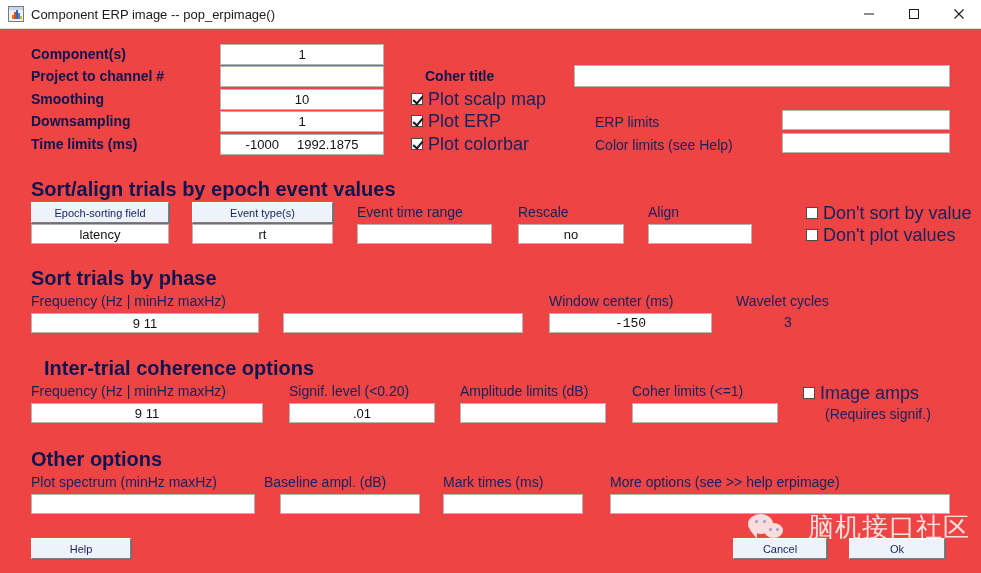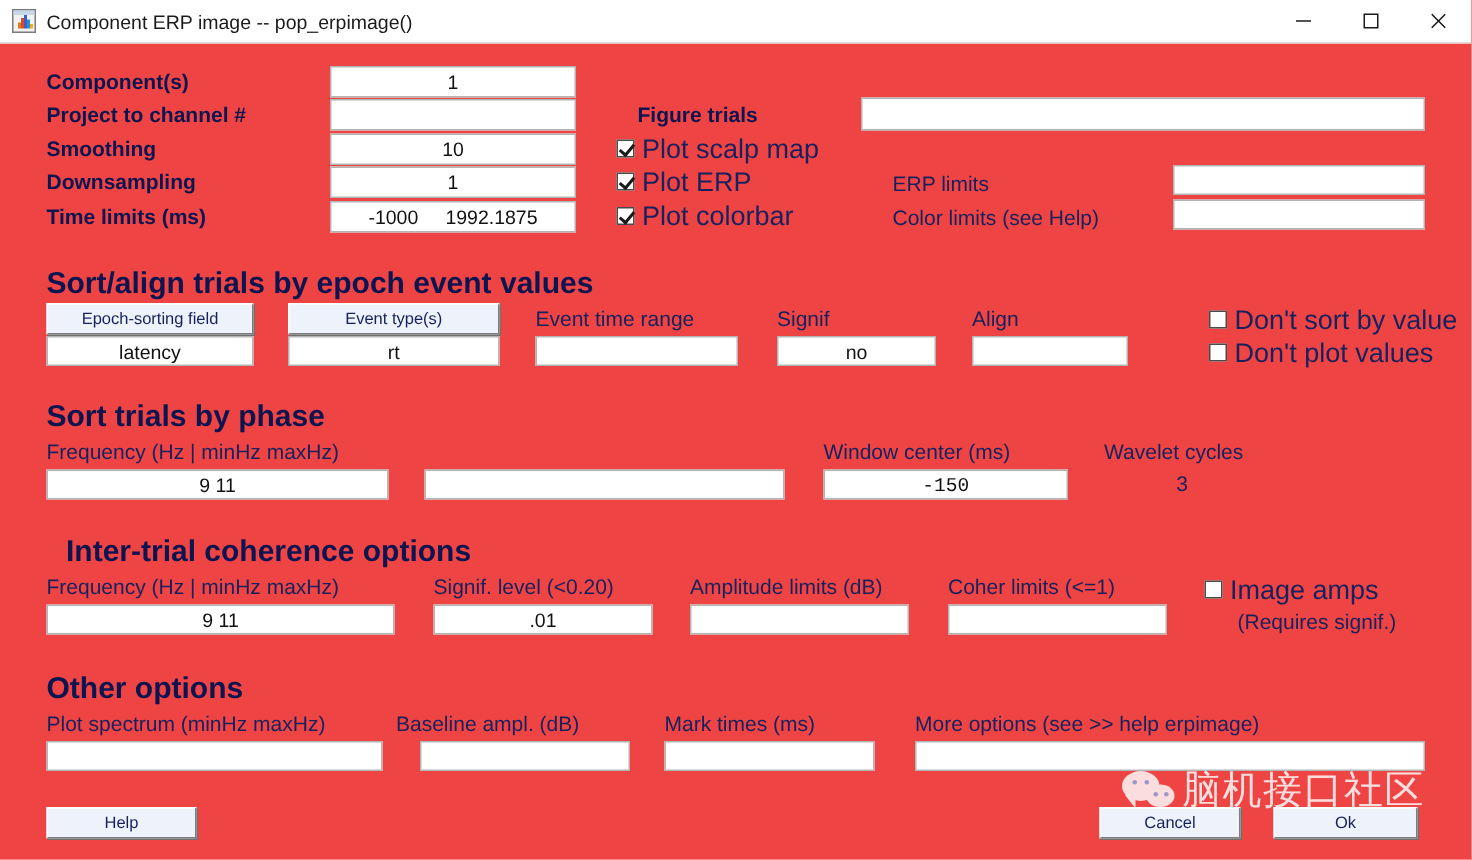--- a/index.html
+++ b/index.html
@@ -173,21 +173,21 @@
     white-space: nowrap;
   }
 
   
   .watermark {
     position: absolute;
     left: 748px;
     top: 512px;
     display: flex;
     align-items: center;
-    gap: 4px;
+    gap: 24px;
     opacity: 0.82;
     pointer-events: none;
   }
   .wm-text {
     font-family: "DejaVu Sans", sans-serif;
     font-size: 26px;
     color: #ffffff;
     letter-spacing: 1px;
     line-height: 30px;
     white-space: nowrap;
@@ -255,21 +255,21 @@
 
   <div class="abs lbl-bold" style="left:31px; top:90px;">Smoothing</div>
   <input class="abs field" style="left: 220px; top: 89px; width: 164px; height: 21px;" value="10">
 
   <div class="abs lbl-bold" style="left:31px; top:112px;">Downsampling</div>
   <input class="abs field" style="left: 220px; top: 111px; width: 164px; height: 21px;" value="1">
 
   <div class="abs lbl-bold" style="left:31px; top:135px;">Time limits (ms)</div>
   <input class="abs field" style="left: 220px; top: 134px; width: 164px; height: 21px;" value="-1000     1992.1875">
 
-  <div class="abs lbl-bold" style="left:425px; top:67px;">Figure trials</div>
+  <div class="abs lbl-bold" style="left:425px; top:67px;">Coher title</div>
   <input class="abs field" style="left: 574px; top: 65px; width: 376px; height: 22px;" value="">
 
   <div class="abs cbrow" style="left:411px; top:91px;">
     <span class="cbox checked"></span>
     <span class="cblabel">Plot scalp map</span>
   </div>
   <div class="abs cbrow" style="left:411px; top:113px;">
     <span class="cbox checked"></span>
     <span class="cblabel">Plot ERP</span>
   </div>
@@ -288,21 +288,21 @@
 
   <div class="abs btn" style="left:31px; top:202px; width:138px; height:21px;">Epoch-sorting field</div>
   <input class="abs field" style="left: 31px; top: 224px; width: 138px; height: 20px;" value="latency">
 
   <div class="abs btn" style="left:192px; top:202px; width:141px; height:21px;">Event type(s)</div>
   <input class="abs field" style="left: 192px; top: 224px; width: 141px; height: 20px;" value="rt">
 
   <div class="abs lbl" style="left:357px; top:203px;">Event time range</div>
   <input class="abs field" style="left: 357px; top: 224px; width: 135px; height: 20px;" value="">
 
-  <div class="abs lbl" style="left:518px; top:203px;">Signif</div>
+  <div class="abs lbl" style="left:518px; top:203px;">Rescale</div>
   <input class="abs field" style="left: 518px; top: 224px; width: 106px; height: 20px;" value="no">
 
   <div class="abs lbl" style="left:648px; top:203px;">Align</div>
   <input class="abs field" style="left: 648px; top: 224px; width: 104px; height: 20px;" value="">
 
   <div class="abs cbrow" style="left:806px; top:205px;">
     <span class="cbox"></span>
     <span class="cblabel">Don't sort by value</span>
   </div>
   <div class="abs cbrow" style="left:806px; top:227px;">

